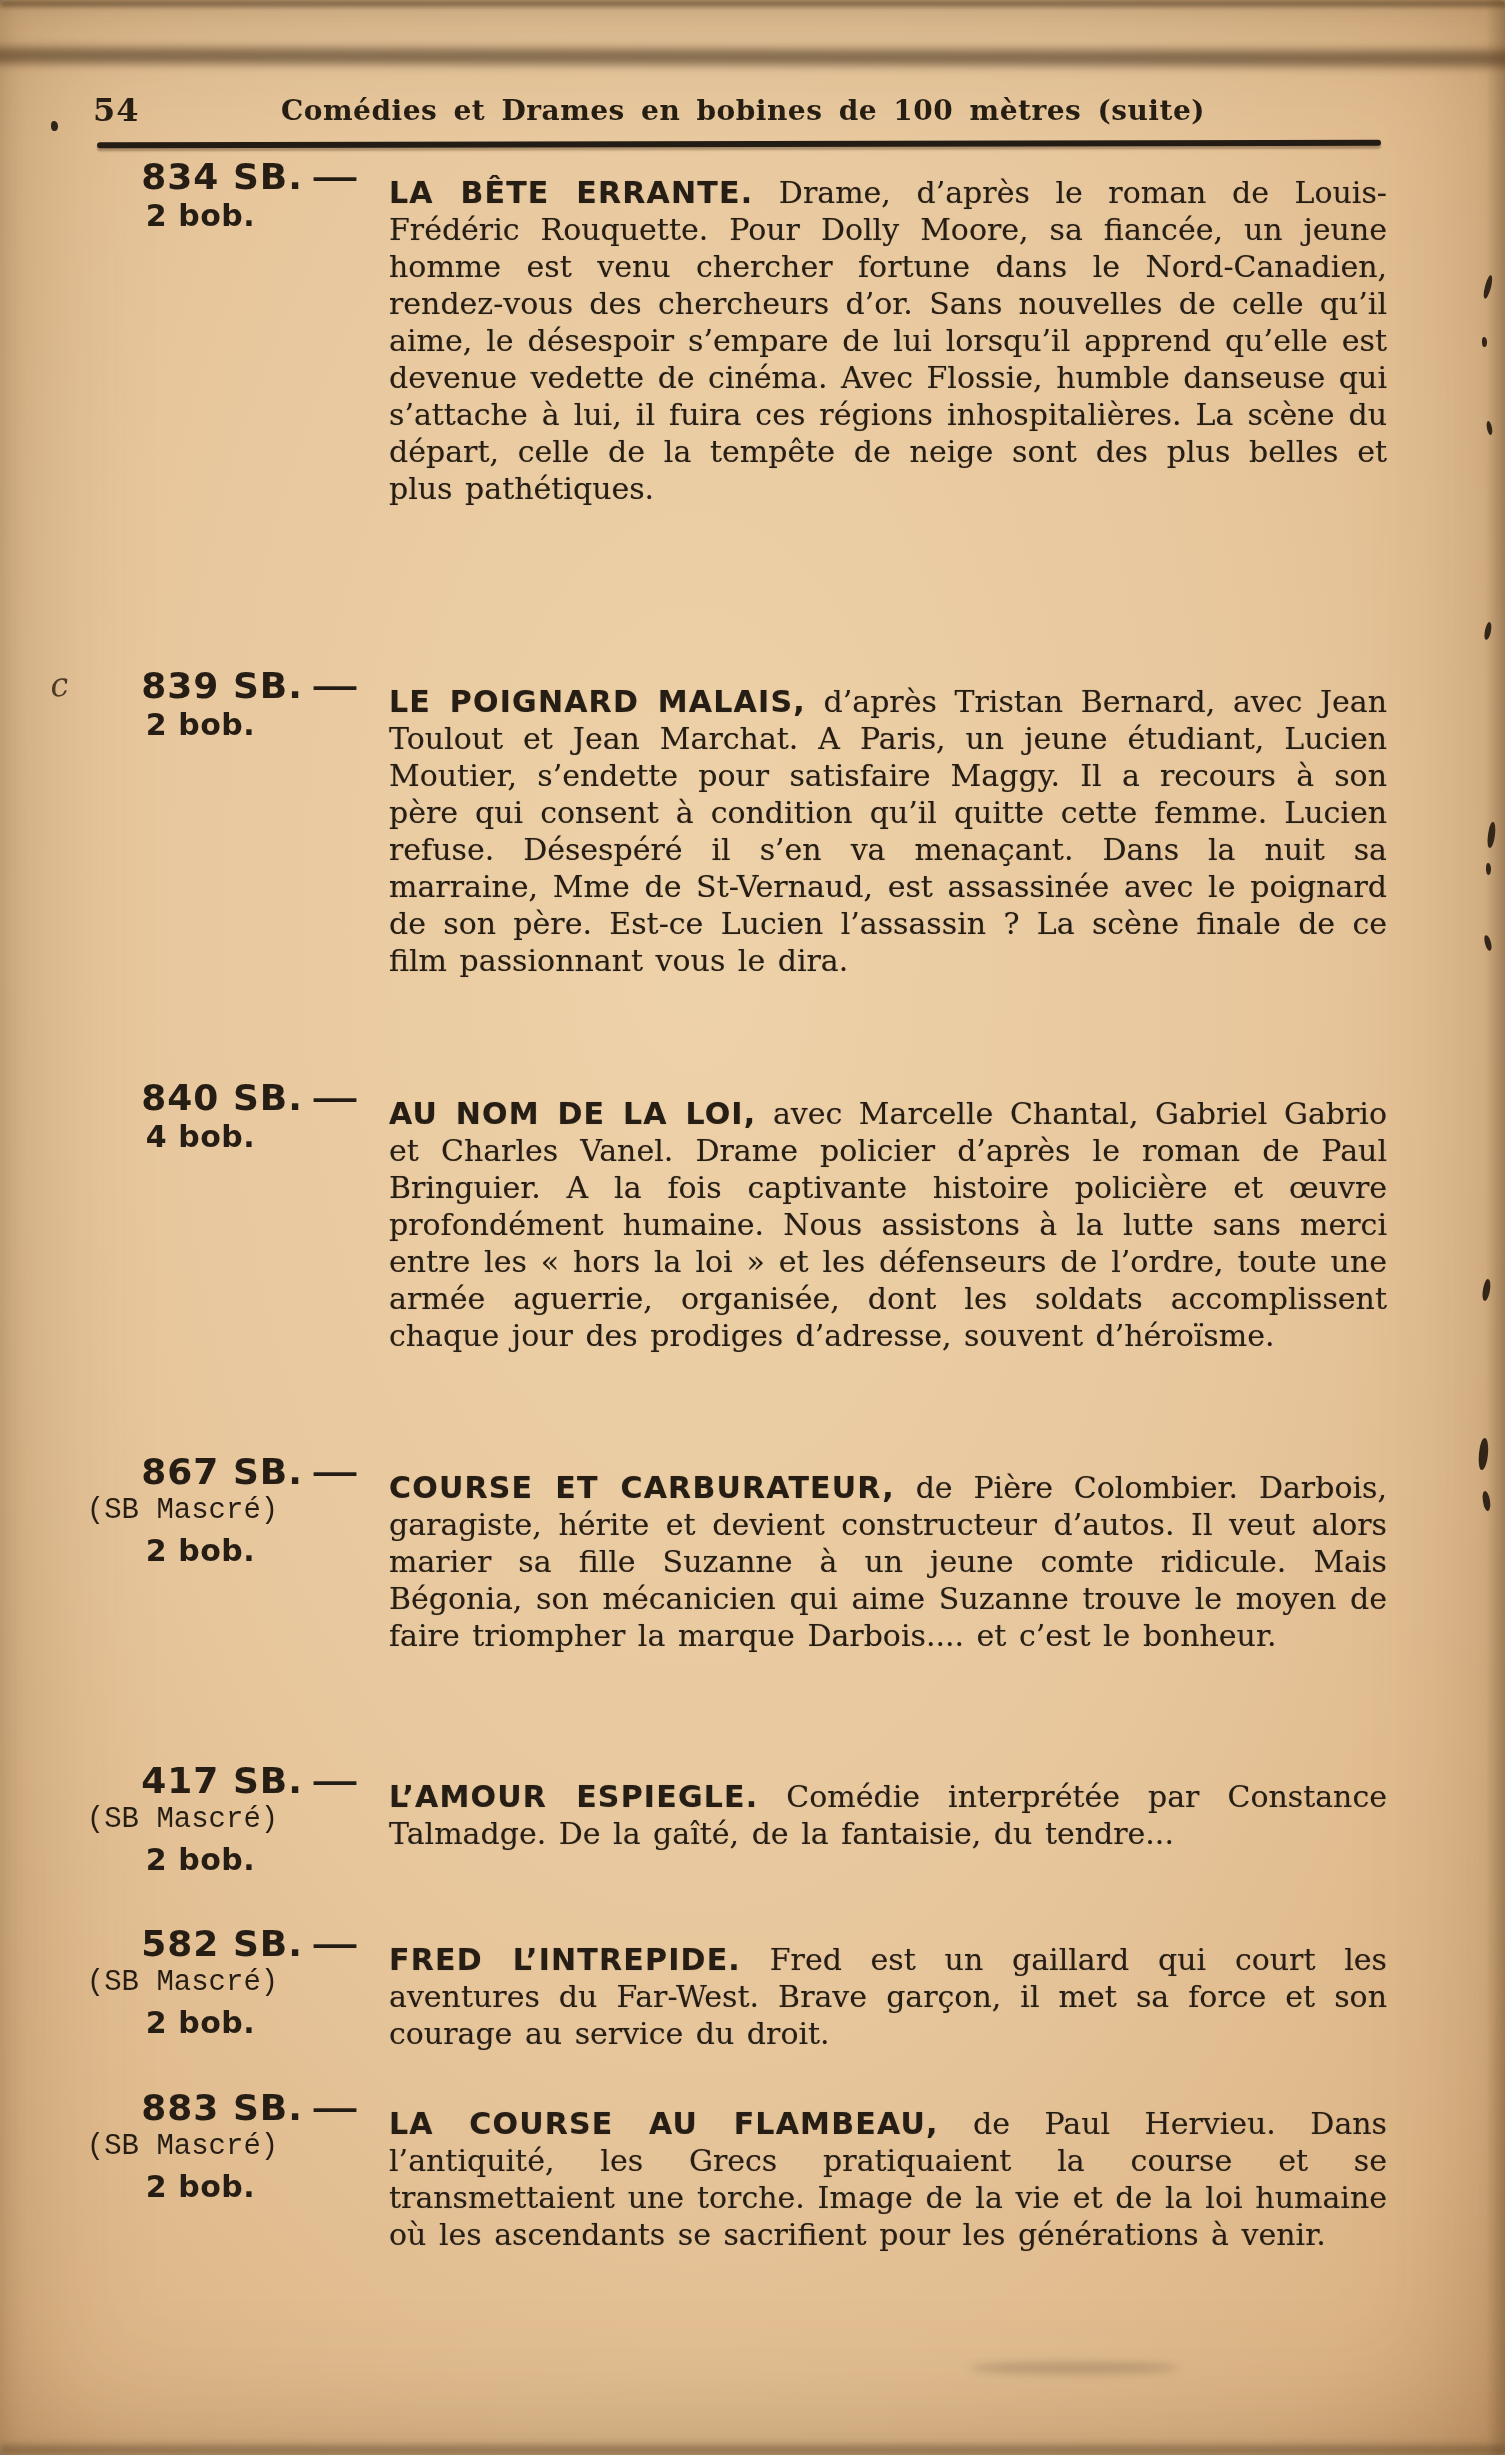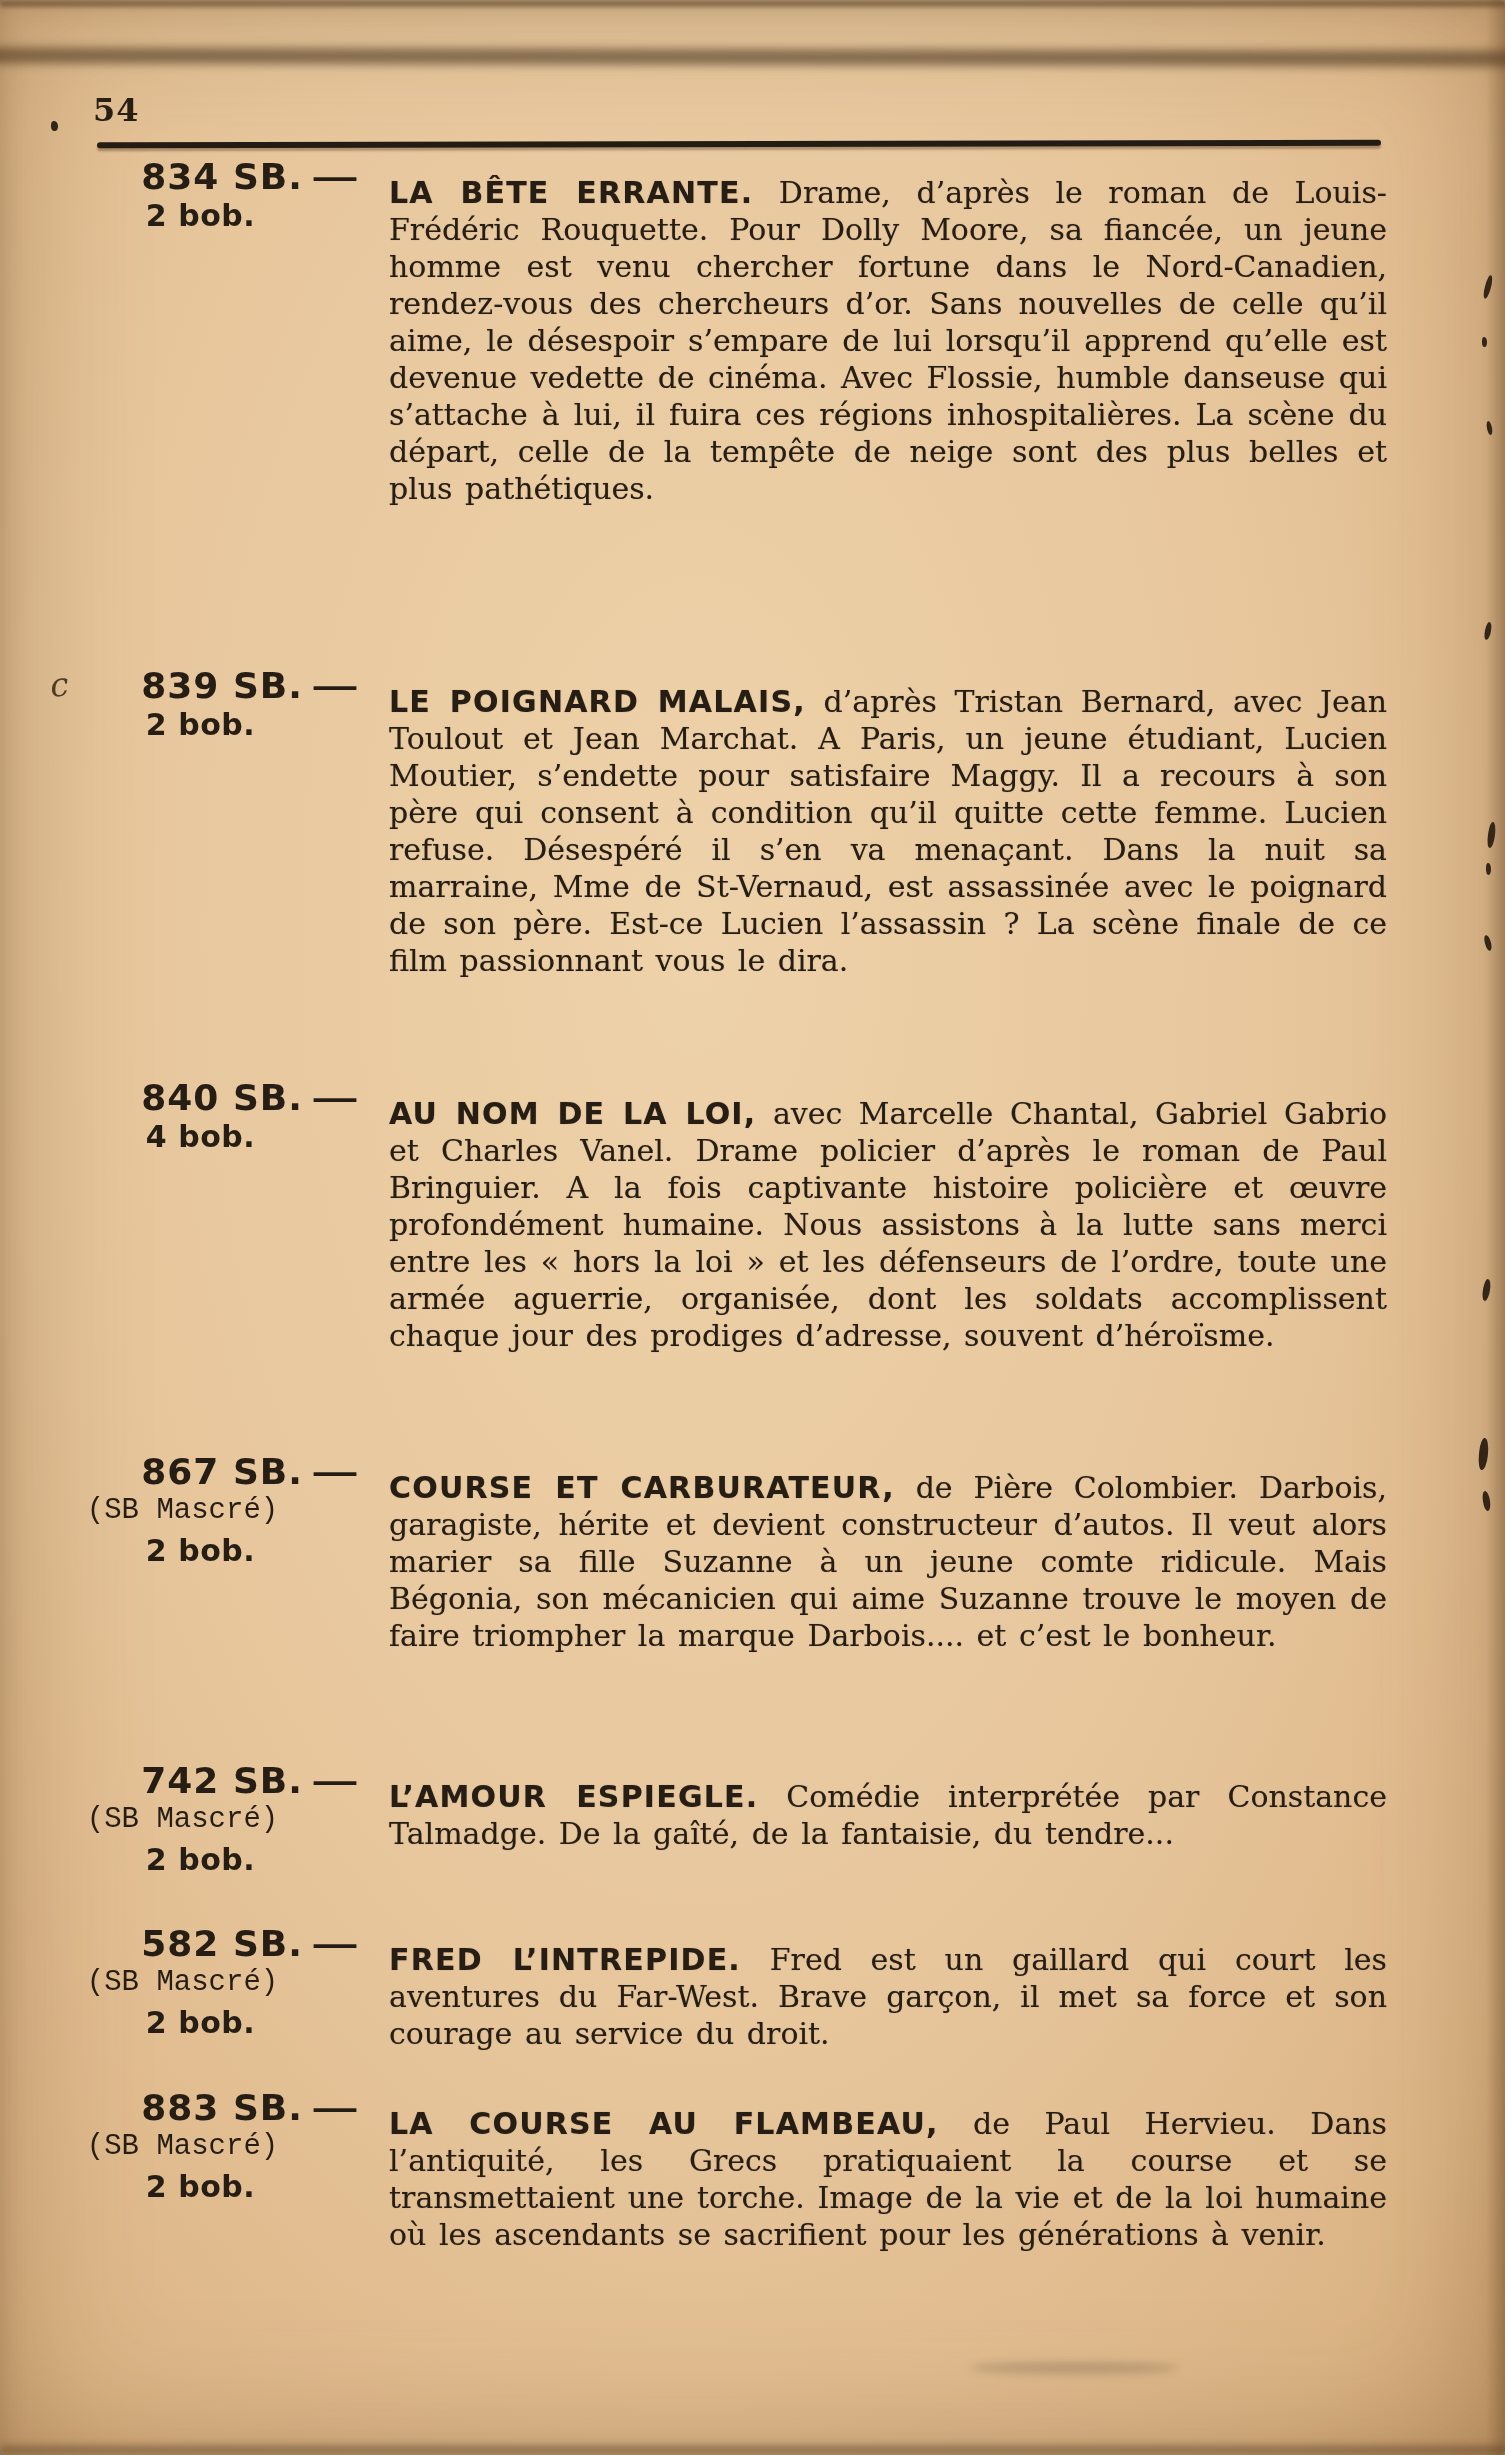--- a/index.html
+++ b/index.html
@@ -71,20 +71,21 @@
   <div class="speck" style="left:1487px;top:421px;width:5px;height:14px;transform:rotate(-10deg);"></div>
   <div class="speck" style="left:1485px;top:622px;width:6px;height:18px;transform:rotate(12deg);"></div>
   <div class="speck" style="left:1488px;top:822px;width:7px;height:26px;transform:rotate(8deg);"></div>
   <div class="speck" style="left:1486px;top:863px;width:5px;height:12px;"></div>
   <div class="speck" style="left:1485px;top:935px;width:6px;height:16px;transform:rotate(-14deg);"></div>
   <div class="speck" style="left:1483px;top:1279px;width:7px;height:22px;transform:rotate(10deg);"></div>
   <div class="speck" style="left:1479px;top:1438px;width:9px;height:32px;transform:rotate(6deg);"></div>
   <div class="speck" style="left:1483px;top:1491px;width:7px;height:20px;transform:rotate(-8deg);"></div>
 
   <div class="pagenum">54</div>
+  <div class="headtitle">Comédies et Drames en bobines de 100 mètres (suite)</div>
   <div class="rule"></div>
 
   <div class="margin-note">c</div>
 
   <article class="entry" style="top:158px;">
     <div class="numcol">
       <div class="code">834 SB.</div>
       <div class="bob">2 bob.</div>
     </div>
     <div class="dash">—</div>
@@ -114,21 +115,21 @@
       <div class="code">867 SB.</div>
       <div class="mascre">(SB Mascré)</div>
       <div class="bob">2 bob.</div>
     </div>
     <div class="dash">—</div>
     <p class="desc"><span class="title">COURSE ET CARBURATEUR,</span> <span>de Pière Colombier. Darbois, garagiste, hérite et devient constructeur d’autos. Il veut alors marier sa fille Suzanne à un jeune comte ridicule. Mais Bégonia, son mécanicien qui aime Suzanne trouve le moyen de faire triompher la marque Darbois.... et c’est le bonheur.</span></p>
   </article>
 
   <article class="entry" style="top:1762px;">
     <div class="numcol">
-      <div class="code">742 SB.</div>
+      <div class="code">417 SB.</div>
       <div class="mascre">(SB Mascré)</div>
       <div class="bob">2 bob.</div>
     </div>
     <div class="dash">—</div>
     <p class="desc"><span class="title">L’AMOUR ESPIEGLE.</span> <span>Comédie interprétée par Constance Talmadge. De la gaîté, de la fantaisie, du tendre...</span></p>
   </article>
 
   <article class="entry" style="top:1925px;">
     <div class="numcol">
       <div class="code">582 SB.</div>

